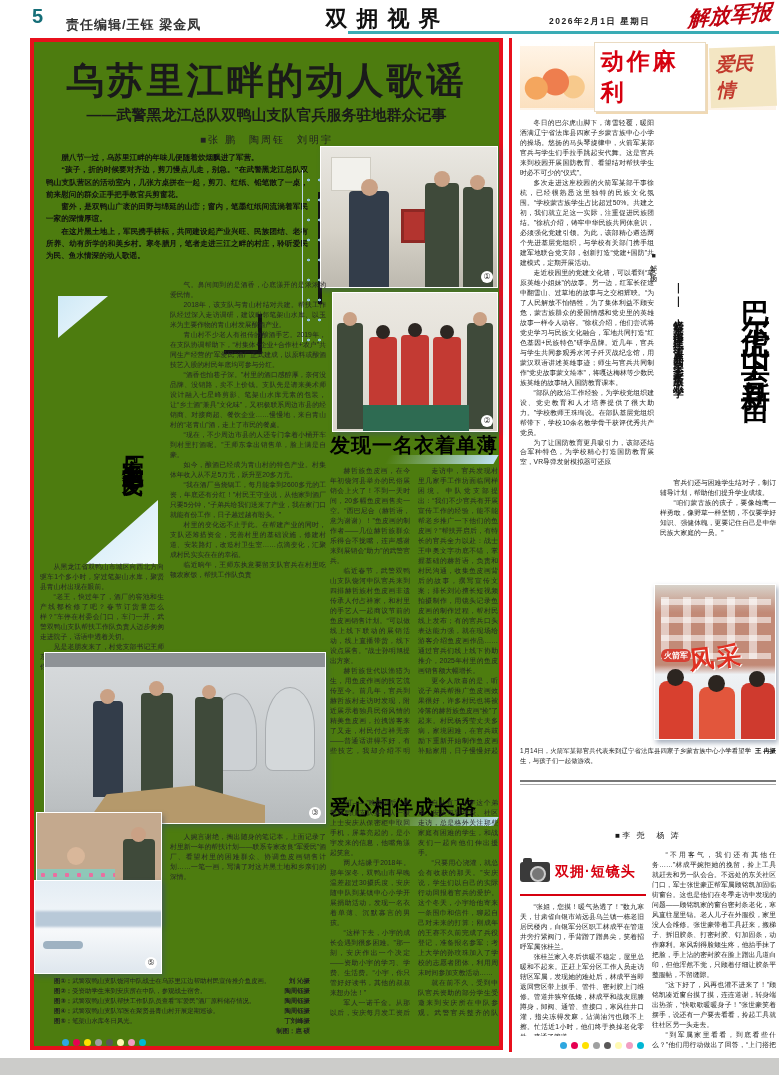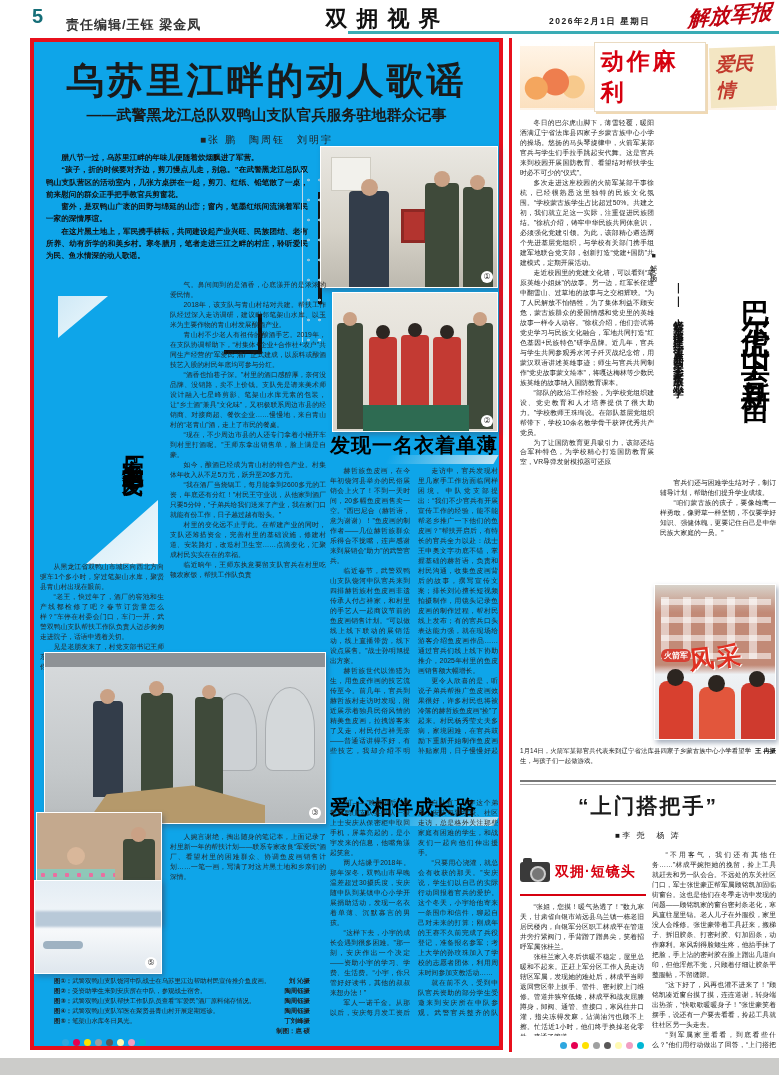--- a/index.html
+++ b/index.html
@@ -11,21 +11,21 @@
   
   .page-num { left:32px; top:5px; font-size:20px; font-weight:900; color:#156e78; }
   .editors { left:66px; top:16px; font-size:13px; font-weight:bold; color:#333; letter-spacing:1px; }
   .section-name { left:280px; top:4px; width:215px; text-align:center; font-size:22px; font-weight:900; letter-spacing:9px; color:#111; }
   .date-line { left:549px; top:16px; font-size:8.5px; letter-spacing:1.5px; color:#222; font-weight:bold; }
   .masthead { left:688px; top:1px; width:88px; font-size:21px; font-weight:900; font-style:italic;
               font-family:"Liberation Serif","DejaVu Serif",serif; color:#c00310; transform:rotate(-5deg) skewX(-8deg); }
   .teal-rule { left:348px; top:31px; width:431px; height:3px; background:#3aacb5; }
 
   
-  .main-box { left:30px; top:38px; width:473px; height:1012px; border:4px solid #e8101c; background:#0ea5e9; }
+  .main-box { left:30px; top:38px; width:473px; height:1012px; border:4px solid #e8101c; background:#4d7c0f; }
 
   .m-title { left:0; top:14px; width:100%; text-align:center; font-size:37px; font-weight:900; letter-spacing:3px; }
   .m-sub { left:0; top:64px; width:100%; text-align:center; font-size:15px; font-weight:bold; }
   .m-byline { left:0; top:91px; width:100%; text-align:center; font-size:10px; letter-spacing:2px; color:#222; }
 
   .col { position:absolute; text-align:justify; overflow:hidden; word-break:break-all; color:#262626; }
   .col p { text-indent:2em; }
   .fs68 { font-size:6.8px; line-height:1.47; }
   .intro { left:12px; top:110px; width:262px; height:166px; font-size:7.6px; line-height:1.62; font-weight:600; color:#111; }
   .intro::before { content:""; position:absolute; left:-7px; top:-4px; width:38px; height:42px;
@@ -348,21 +348,20 @@
     <div class="shape head" style="left:94px;top:86px;width:16px;height:16px;background:#2c2520;"></div>
   </div>
 
   <div class="abs a1-caption">
     <span class="cap-text">1月14日，火箭军某部官兵代表来到辽宁省法库县四家子乡蒙古族中心小学看望学生，与孩子们一起做游戏。</span>
     <span class="cap-credit">王 冉摄</span>
   </div>
 
   <div class="abs separator"></div>
 
-  <div class="abs a2-title">“上门搭把手”</div>
   <div class="abs a2-byline">■李 尧　杨 涛</div>
 
   <div class="abs badge">
     <span class="cam"></span>
     <span class="badge-text">双拥·短镜头</span>
   </div>
 
   <div class="col fs68 abs a2-col1">
 
   <p>“张姐，您摸！暖气热透了！”数九寒天，甘肃省白银市靖远县乌兰镇一栋老旧居民楼内，白银军分区职工林成平在管道井旁拧紧阀门，手背蹭了蹭鼻尖，笑着招呼军属张桂兰。</p>

